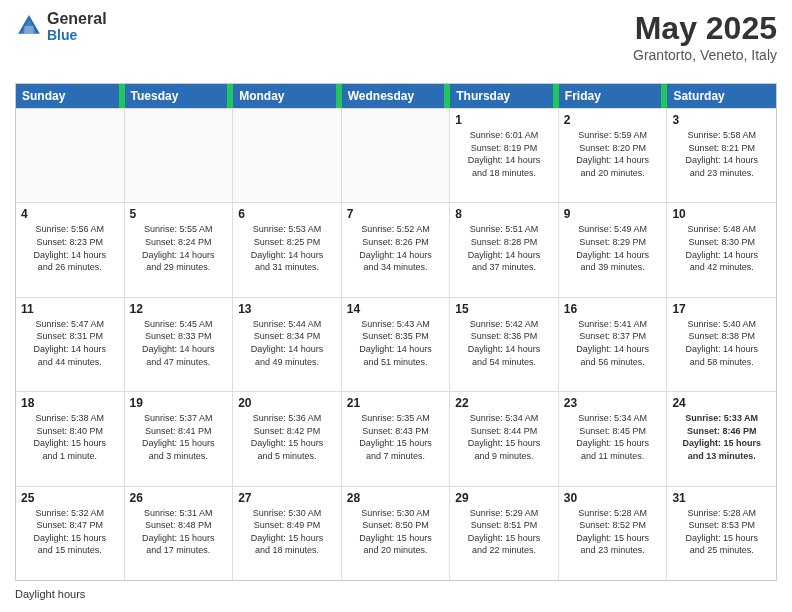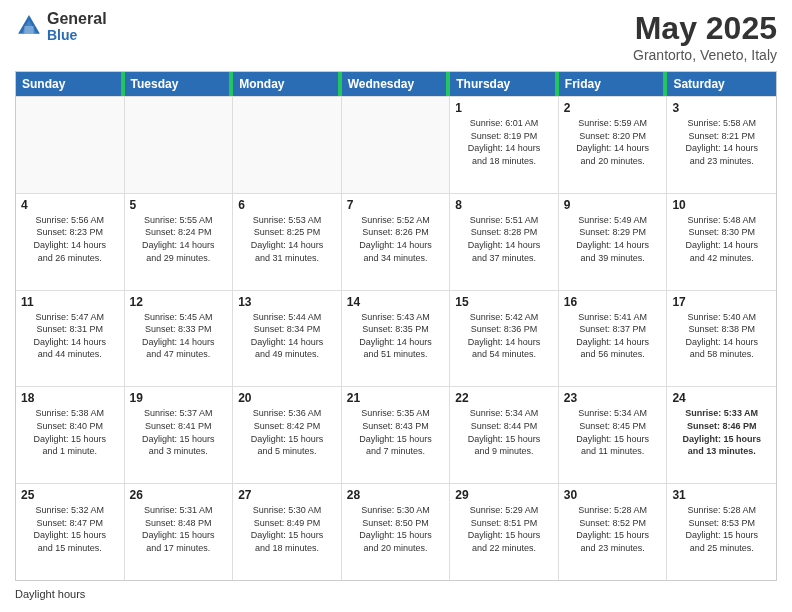--- a/index.html
+++ b/index.html
@@ -14,21 +14,21 @@
       width: 792px;
       height: 612px;
       padding: 10px 15px;
       display: flex;
       flex-direction: column;
     }
     .header {
       display: flex;
       justify-content: space-between;
       align-items: flex-start;
-      margin-bottom: 8px;
+      margin-bottom: 20px;
     }
     .logo {
       display: flex;
       align-items: center;
       gap: 4px;
     }
     .logo-text {
       display: flex;
       flex-direction: column;
       line-height: 1.1;
@@ -69,21 +69,21 @@
       display: grid;
       grid-template-columns: repeat(7, 1fr);
       background: #2a6db5;
     }
     .cal-header-cell {
       color: #fff;
       font-size: 12px;
       font-weight: bold;
       padding: 5px 6px;
       text-align: left;
-      border-right: 4px solid #22c55e;
+      border-right: 6px solid #22c55e;
     }
     .cal-header-cell:last-child { border-right: none; }
     .cal-body {
       flex: 1;
       display: flex;
       flex-direction: column;
     }
     .cal-row {
       display: grid;
       grid-template-columns: repeat(7, 1fr);

